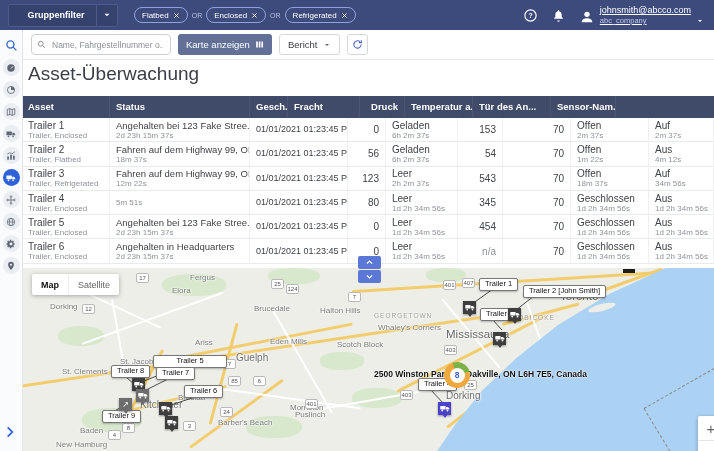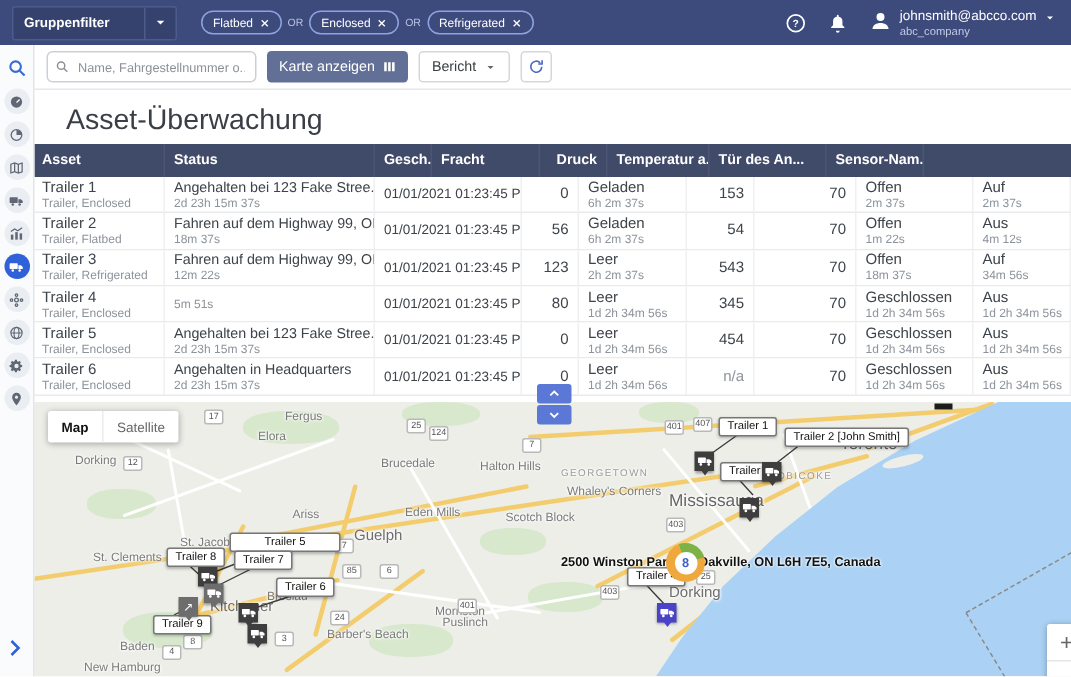--- a/index.html
+++ b/index.html
@@ -2,30 +2,30 @@
 <html><head>
 <meta charset="utf-8">
 <style>
   html,body{margin:0;padding:0;}
   body{width:714px;height:451px;overflow:hidden;font-family:"Liberation Sans",sans-serif;background:#fff;}
   #app{position:relative;width:714px;height:451px;overflow:hidden;}
   svg{display:block;}
   
   #topbar{position:absolute;left:0;top:0;width:714px;height:30px;background:#3d4a7c;display:flex;align-items:center;color:#fff;z-index:40;}
   #groupfilter{margin-left:8px;width:108px;height:21px;background:#36426e;border:1px solid #4d5a8e;border-radius:2px;display:flex;align-items:center;font-size:9px;font-weight:bold;cursor:pointer;}
-  #groupfilter .gf-label{flex:1;padding-left:7px;white-space:nowrap;overflow:hidden;}
+  #groupfilter .gf-label{flex:1;padding-left:7px;white-space:nowrap;overflow:hidden;text-align:center;}
   #groupfilter .gf-caret{width:20px;height:100%;border-left:1px solid #4d5a8e;display:flex;align-items:center;justify-content:center;}
   #groupfilter .gf-caret svg{width:10px;height:10px;}
   #chips{margin-left:16px;display:flex;align-items:center;gap:4px;}
   .chip{border:1px solid #8fa2e0;border-radius:9px;height:14px;display:flex;align-items:center;gap:4px;padding:0 7px;font-size:8px;color:#fff;cursor:pointer;white-space:nowrap;}
   .chip .x svg{width:7px;height:7px;}
   .joiner{font-size:7px;color:#b9c2e2;}
   #tb-right{margin-left:auto;display:flex;align-items:center;gap:13px;margin-right:10px;}
   .tb-ic svg{width:15px;height:15px;color:#fff;}
-  #userbox{display:flex;align-items:flex-start;gap:5px;cursor:pointer;}
+  #userbox{display:flex;align-items:flex-end;gap:5px;cursor:pointer;text-decoration:underline;}
   #userbox .av svg{width:16px;height:16px;color:#fff;margin-top:1px;}
   #userbox .u-email{font-size:9px;line-height:11px;}
   #userbox .u-co{font-size:7.5px;color:#c3cae6;line-height:9px;}
   #userbox .u-caret svg{width:8px;height:8px;margin-top:3px;}
   
   #sidebar{position:absolute;left:0;top:30px;bottom:0;width:22px;background:#fafbfc;border-right:1px solid #e3e5e8;display:flex;flex-direction:column;align-items:center;padding-top:7px;gap:5px;z-index:30;}
   .sb{width:17px;height:17px;border-radius:50%;background:#eaedf1;display:flex;align-items:center;justify-content:center;color:#5f6775;cursor:pointer;flex:none;}
   .sb svg{width:10px;height:10px;}
   .sb.first{background:transparent;color:#3a6bd3;}
   .sb.first svg{width:13px;height:13px;}
@@ -38,21 +38,21 @@
   #searchbox svg{width:9px;height:9px;color:#8a9097;flex:none;}
   #searchbox input{border:none;outline:none;width:100%;font-size:8.5px;color:#3c4043;font-family:"Liberation Sans",sans-serif;background:transparent;}
   #searchbox input::placeholder{color:#8a9097;}
   #btn-map{height:21px;background:#626f97;color:#fff;border:none;border-radius:3px;font-size:9.5px;display:flex;align-items:center;gap:5px;padding:0 8px;cursor:pointer;font-family:"Liberation Sans",sans-serif;}
   #btn-map svg{width:9px;height:9px;}
   .wbtn{height:21px;background:#fff;border:1px solid #d4d7db;border-radius:3px;font-size:9.5px;color:#3c4043;display:flex;align-items:center;gap:5px;padding:0 8px;cursor:pointer;font-family:"Liberation Sans",sans-serif;}
   .wbtn svg{width:8px;height:8px;color:#5f6368;}
   #btn-refresh{width:21px;height:21px;background:#fff;border:1px solid #d4d7db;border-radius:3px;display:flex;align-items:center;justify-content:center;cursor:pointer;}
   #btn-refresh svg{width:11px;height:11px;color:#4f68c4;}
   
-  #titlerow{position:absolute;left:22px;top:56px;right:0;height:36px;display:flex;align-items:flex-end;padding:0 22px;box-sizing:border-box;}
+  #titlerow{position:absolute;left:22px;top:56px;right:0;height:36px;display:flex;align-items:center;padding:0 6px;box-sizing:border-box;}
   #pagetitle{font-size:19px;color:#3a3f47;}
   #title-right{margin-left:auto;display:flex;align-items:center;gap:8px;}
   #pg-text{font-size:10px;font-weight:bold;color:#3c4043;}
   #pg-btn{width:17px;height:17px;background:#5472d3;color:#fff;border:none;border-radius:3px;font-size:9px;cursor:pointer;font-family:"Liberation Sans",sans-serif;}
   
   #table{position:absolute;left:22px;top:96px;right:0;z-index:10;}
   #thead{display:flex;height:22px;background:#404b69;}
   .th{box-sizing:border-box;font-size:9.5px;font-weight:bold;color:#fff;line-height:22px;padding:0 6px;border-right:1px solid #4c5674;white-space:nowrap;overflow:hidden;flex:none;}
   .th.r{text-align:right;}
   .tr{display:flex;height:23.3px;border-bottom:1px solid #e9eaec;background:#fff;cursor:pointer;}

